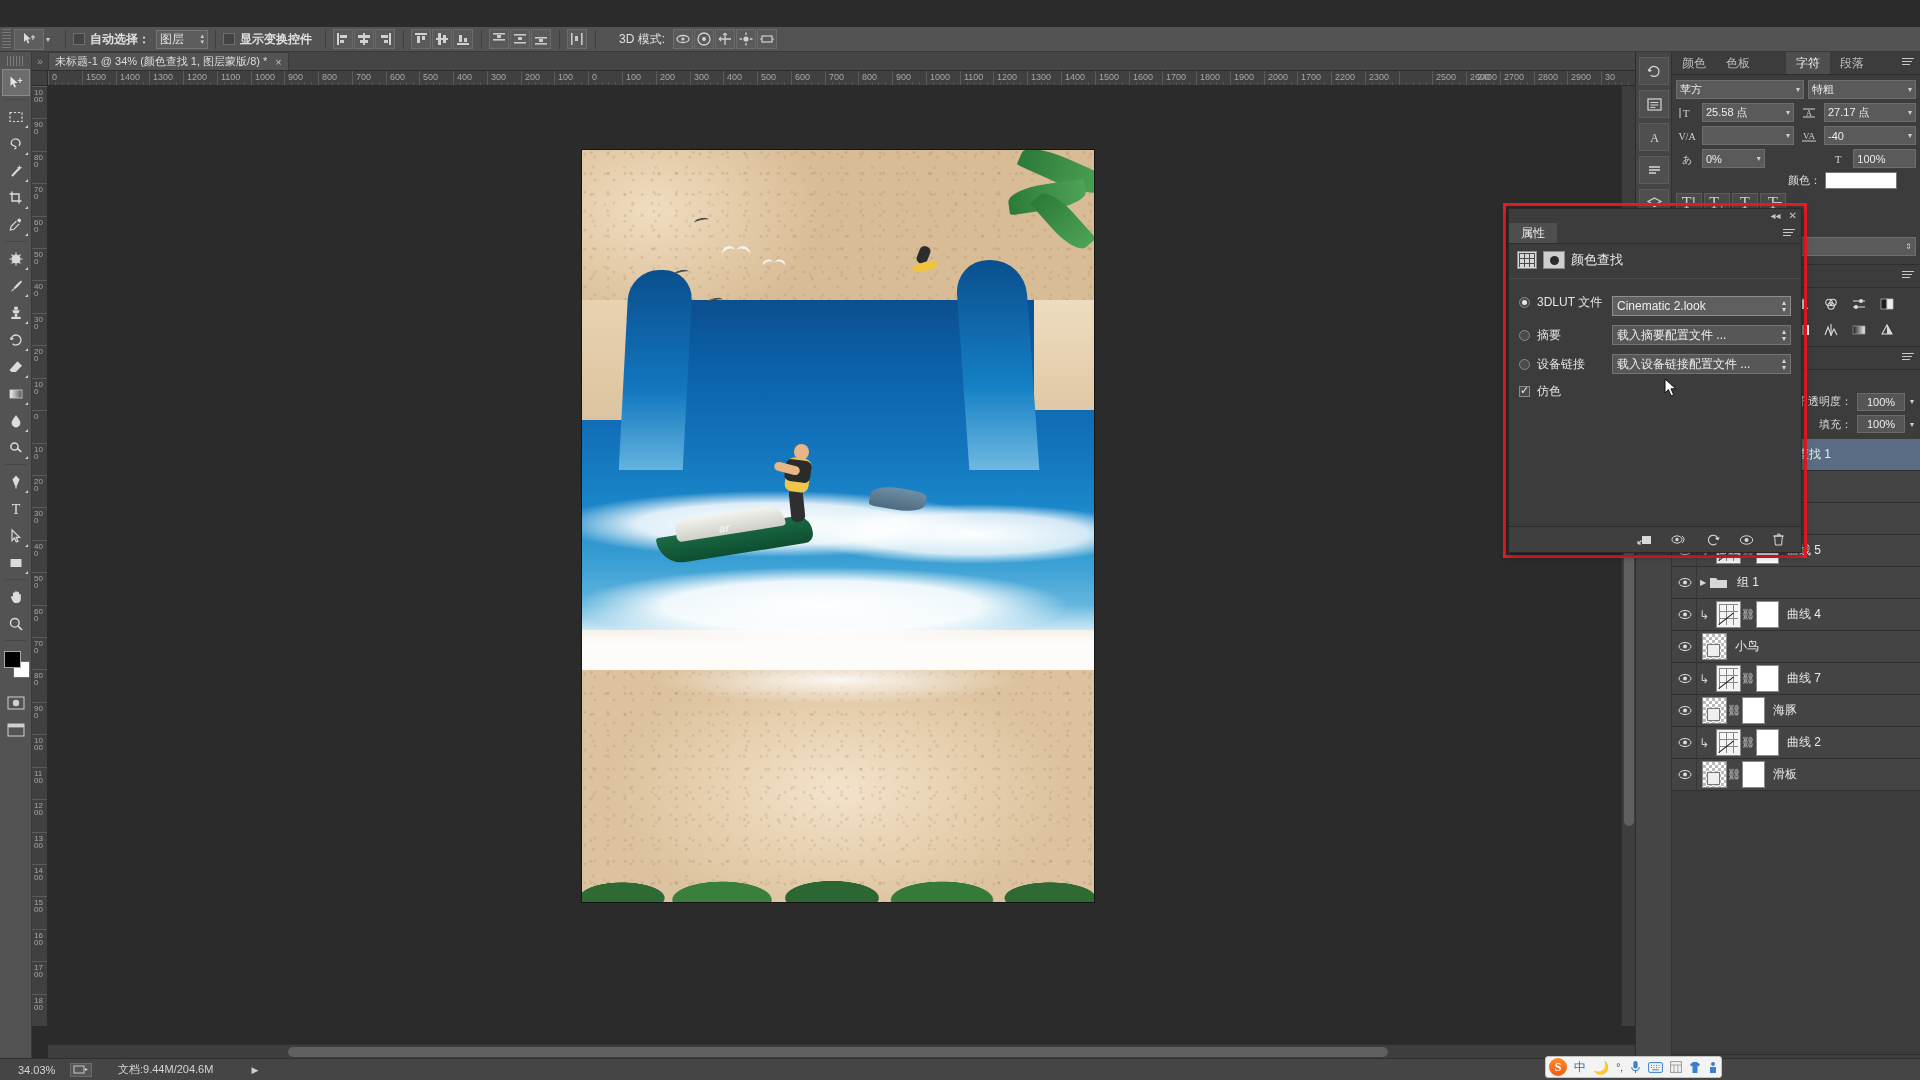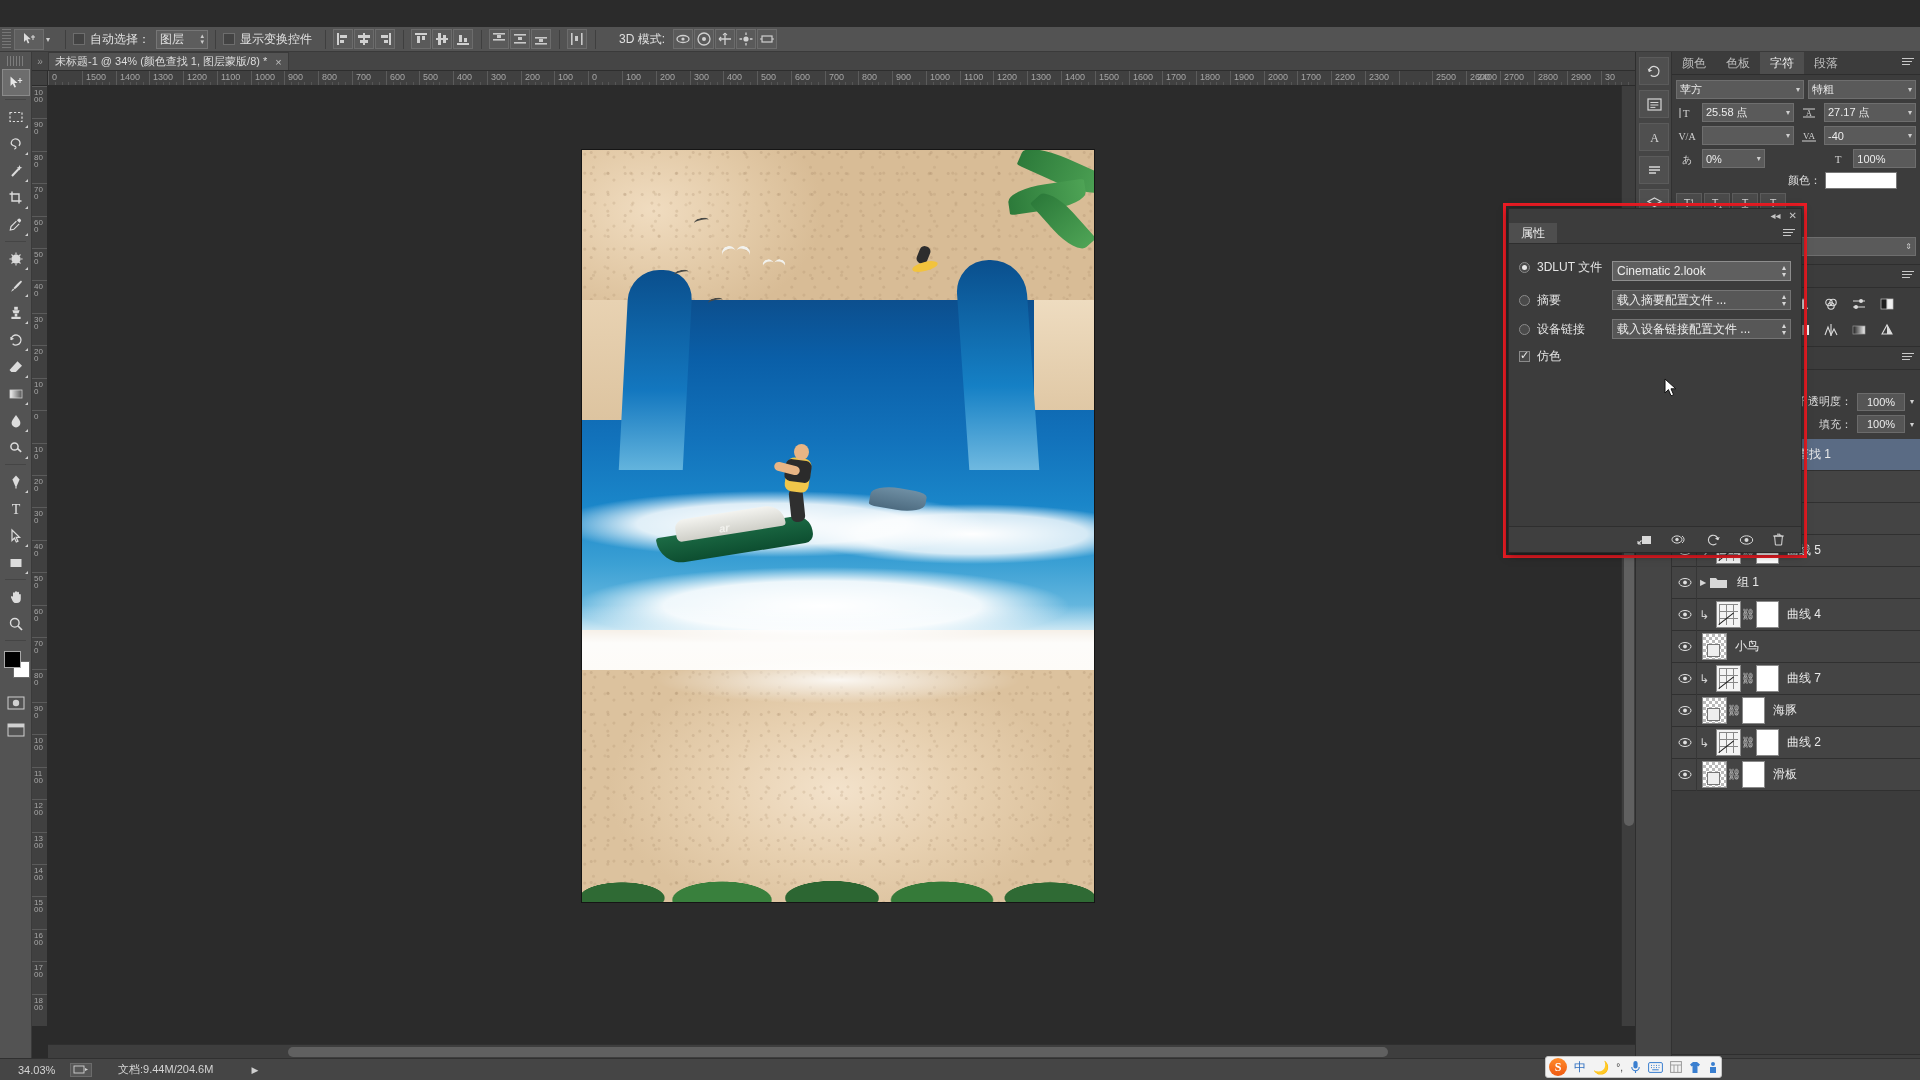--- a/index.html
+++ b/index.html
@@ -47,21 +47,21 @@
   }
   .opt-tool {
     width:30px; height:21px; background:#5e5e5e; border:1px solid #6e6e6e;
     display:flex; align-items:center; justify-content:center; margin-right:2px;
   }
   .opt-sep { width:1px; height:19px; background:#3f3f3f; margin:0 7px; }
   .opt-chk {
     width:12px; height:12px; background:#434343; border:1px solid #6d6d6d;
     margin-right:5px; display:inline-block; vertical-align:-2px;
   }
-  .opt-label { margin-right:6px; white-space:nowrap; }
+  .opt-label { margin-right:6px; white-space:nowrap;font-weight:bold; }
   .opt-select {
     height:19px; min-width:52px; background:#5d5d5d; border:1px solid #767676;
     display:flex; align-items:center; padding:0 3px; font-size:12px;
     justify-content:space-between;
   }
   .opt-select .arrows { font-size:7px; line-height:6px; color:#ccc; margin-left:4px;}
   .align-btn {
     width:20px; height:20px; background:#5a5a5a; border:1px solid #6c6c6c;
     margin-right:1px; position:relative;
   }
@@ -298,42 +298,42 @@
   
   .panel { background:#3c3c3c; border-bottom:1px solid #2e2e2e; }
   .panel-tabs {
     height:23px; background:#3c3c3c; display:flex; align-items:flex-end;
     border-bottom:1px solid #2e2e2e; position:relative;
   }
   .ptab {
     height:22px; line-height:22px; padding:0 10px; font-size:12px; color:#bcbcbc;
     background:#3c3c3c; white-space:nowrap;
   }
-  .ptab.active { background:#4e4e4e; color:#f0f0f0; }
+  .ptab.active { background:#4e4e4e; color:#f0f0f0;margin-left:26px; }
   .pmenu { position:absolute; right:6px; top:6px; width:12px; }
   .pmenu span { display:block; height:1px; background:#c9c9c9; margin-bottom:2px; }
   .pmenu span:nth-child(2){ width:10px; } .pmenu span:nth-child(3){ width:8px; }
 
   .char-rows { padding:5px 4px 4px 4px; }
   .crow { display:flex; align-items:center; margin-bottom:4px; gap:4px; }
   .cicon {
     width:22px; height:18px; display:flex; align-items:center; justify-content:center;
     font-size:11px; color:#d0d0d0;
   }
   .cfield {
     height:19px; background:#5a5a5a; border:1px solid #6e6e6e; display:flex;
     align-items:center; padding:0 3px; font-size:11px; color:#ececec; flex:1;
     justify-content:space-between; min-width:0;
   }
   .cfield .tri { font-size:8px; color:#cfcfcf; }
   .color-sw { width:72px; height:17px; background:#fff; border:1px solid #777; }
   .style-btns { display:flex; gap:2px; margin:3px 0; }
   .sbtn {
     width:26px; height:19px; background:#4a4a4a; border:1px solid #5c5c5c;
-    display:flex; align-items:center; justify-content:center; font-size:11px; color:#cfcfcf;
+    display:flex; align-items:center; justify-content:center; font-size:16px; color:#cfcfcf;font-family:Liberation Serif, serif;
   }
 
   
   .adj-grid { display:flex; flex-wrap:wrap; padding:6px 8px; gap:6px; }
   .adj-ic {
     width:22px; height:20px; display:flex; align-items:center; justify-content:center;
     color:#dcdcdc;
   }
 
   
@@ -1801,20 +1801,27 @@
       </div>
     </div>
     <div class="prop-tabrow">
       <div class="prop-tab">属性</div>
       <div class="pmenu">
           <span></span>
           <span></span>
           <span></span>
         </div>
     </div>
+    <div class="prop-header">
+      <span class="lut-ic"></span>
+      <span class="mask-ic">
+          <i></i>
+        </span>
+      <span class="prop-title">颜色查找</span>
+    </div>
     <div class="prop-body">
       <div class="prow">
         <span class="radio on"></span>
         <span class="plabel">3DLUT 文件</span>
         <div class="pselect active">
           <span>Cinematic 2.look</span>
           <span class="spin">▴<br>▾</span>
         </div>
       </div>
       <div class="prow">

